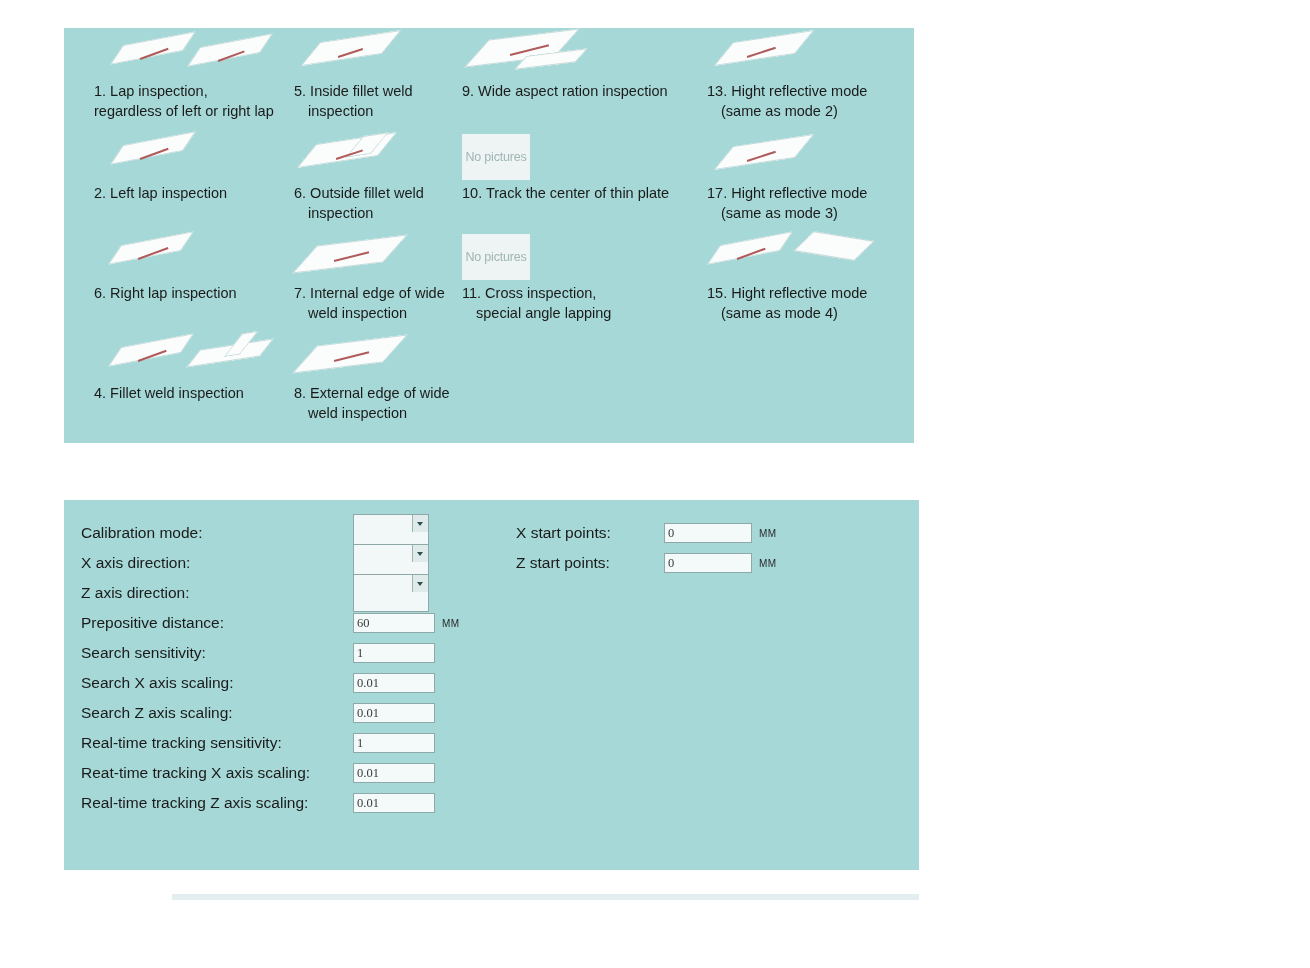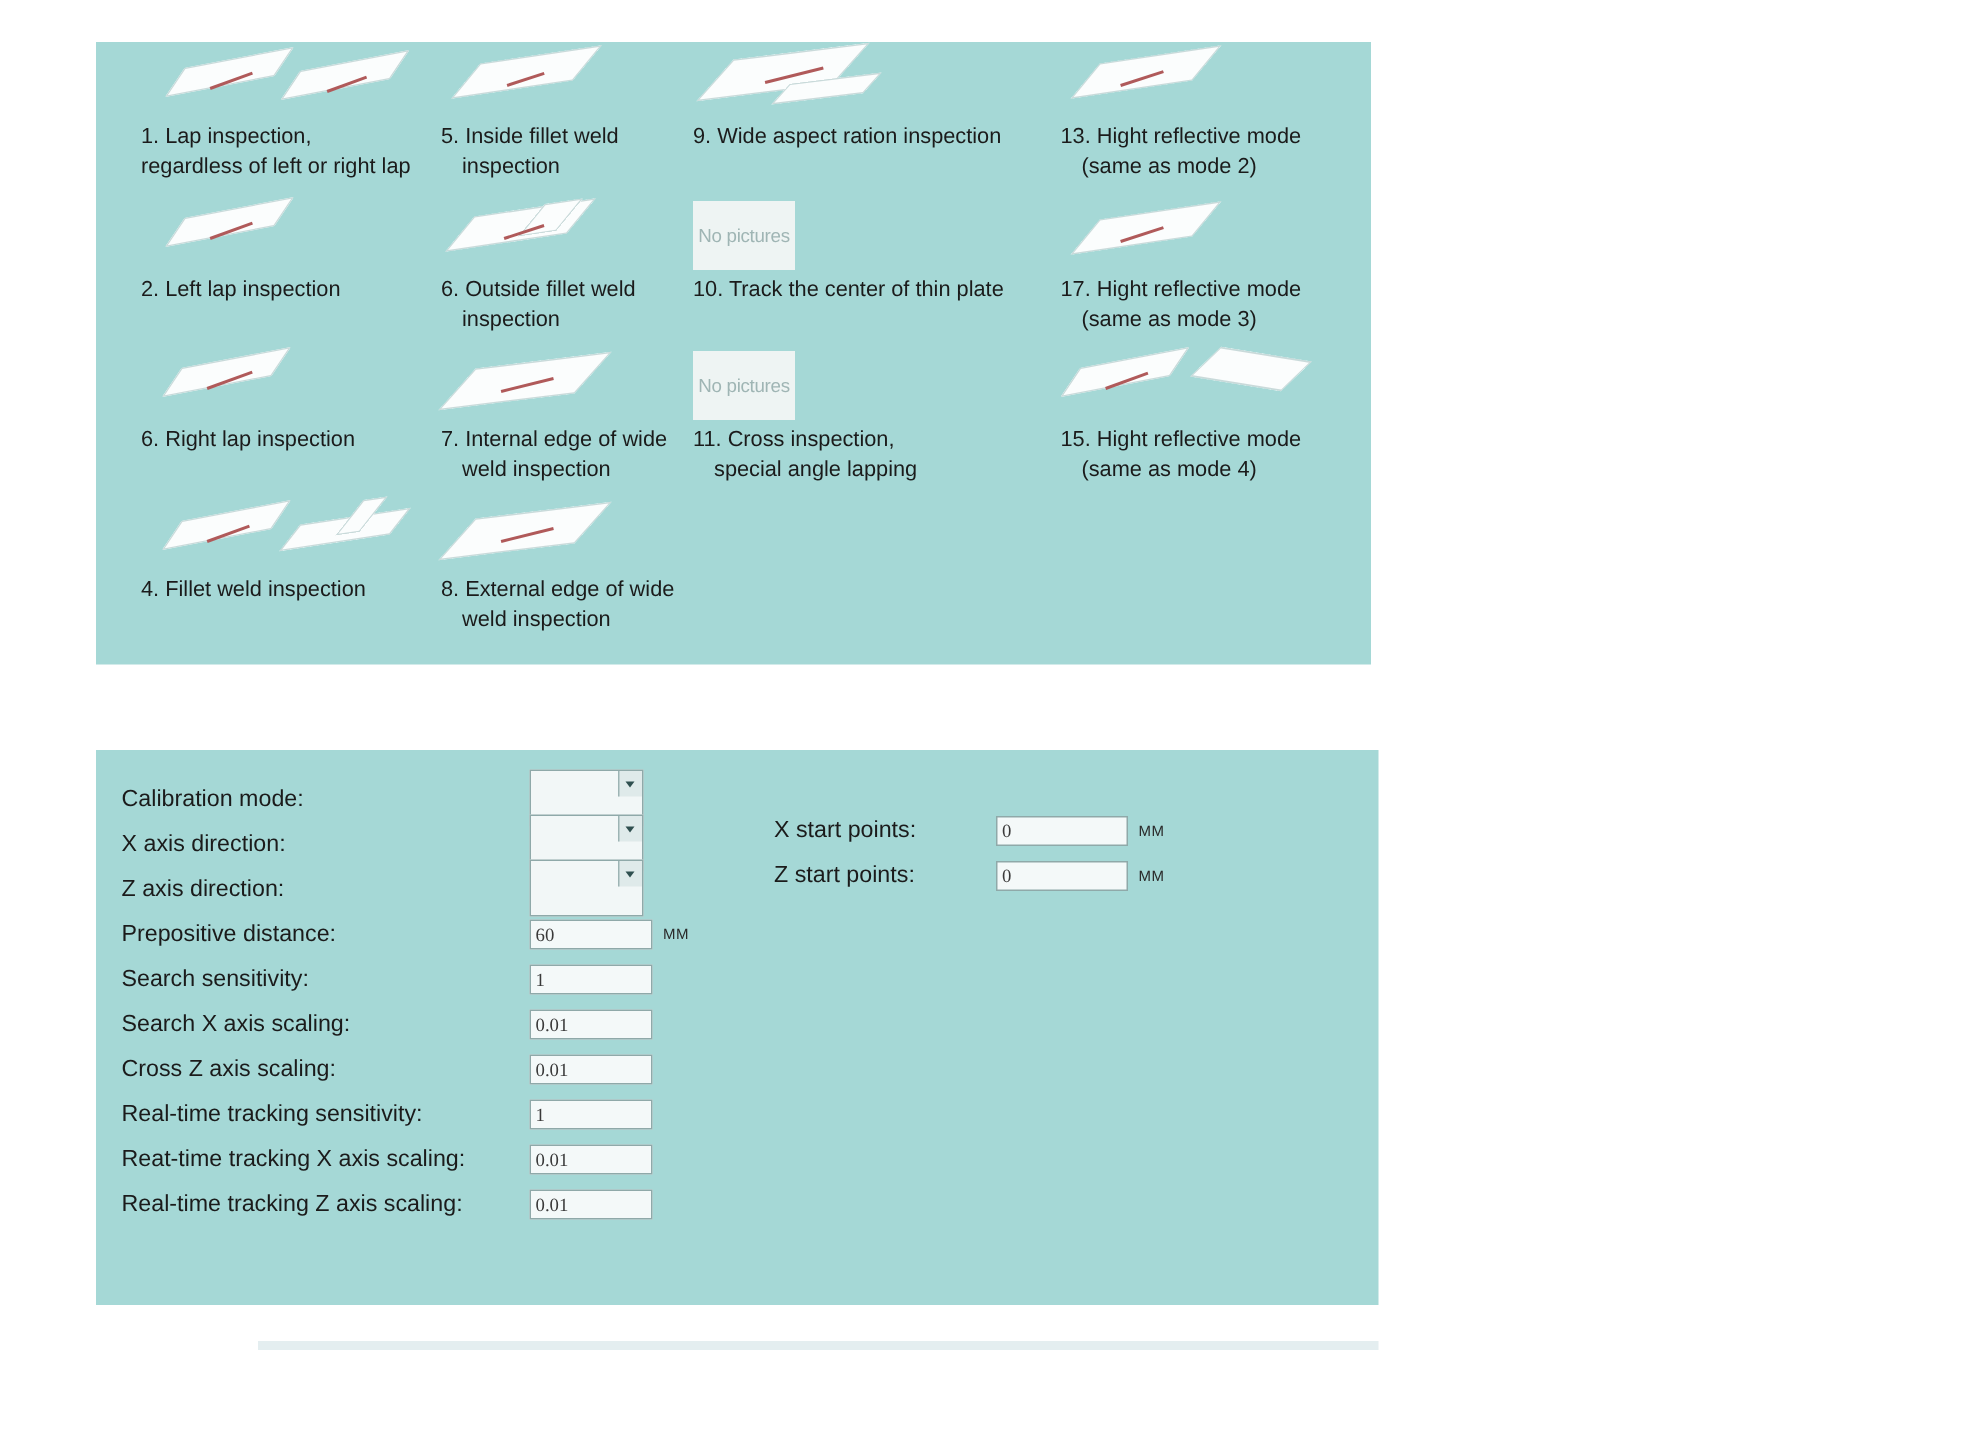--- a/index.html
+++ b/index.html
@@ -120,21 +120,20 @@
 
   .form-left {
     position: absolute;
     left: 17px;
     top: 18px;
   }
   .form-right {
     position: absolute;
     left: 452px;
     top: 18px;
-    margin-top: 21px;
   }
   .frow {
     display: flex;
     align-items: center;
     height: 30px;
   }
   .flabel {
     font-size: 15.5px;
     color: #1b1b1b;
     white-space: nowrap;
@@ -424,21 +423,21 @@
     </div>
 
     <div class="frow">
       <div class="flabel">Search X axis scaling:</div>
       <div class="ffield">
         <input class="ftxt" type="text" value="0.01" style="">
       </div>
     </div>
 
     <div class="frow">
-      <div class="flabel">Cross Z axis scaling:</div>
+      <div class="flabel">Search Z axis scaling:</div>
       <div class="ffield">
         <input class="ftxt" type="text" value="0.01" style="">
       </div>
     </div>
 
     <div class="frow">
       <div class="flabel">Real-time tracking sensitivity:</div>
       <div class="ffield">
         <input class="ftxt" type="text" value="1" style="">
       </div>

